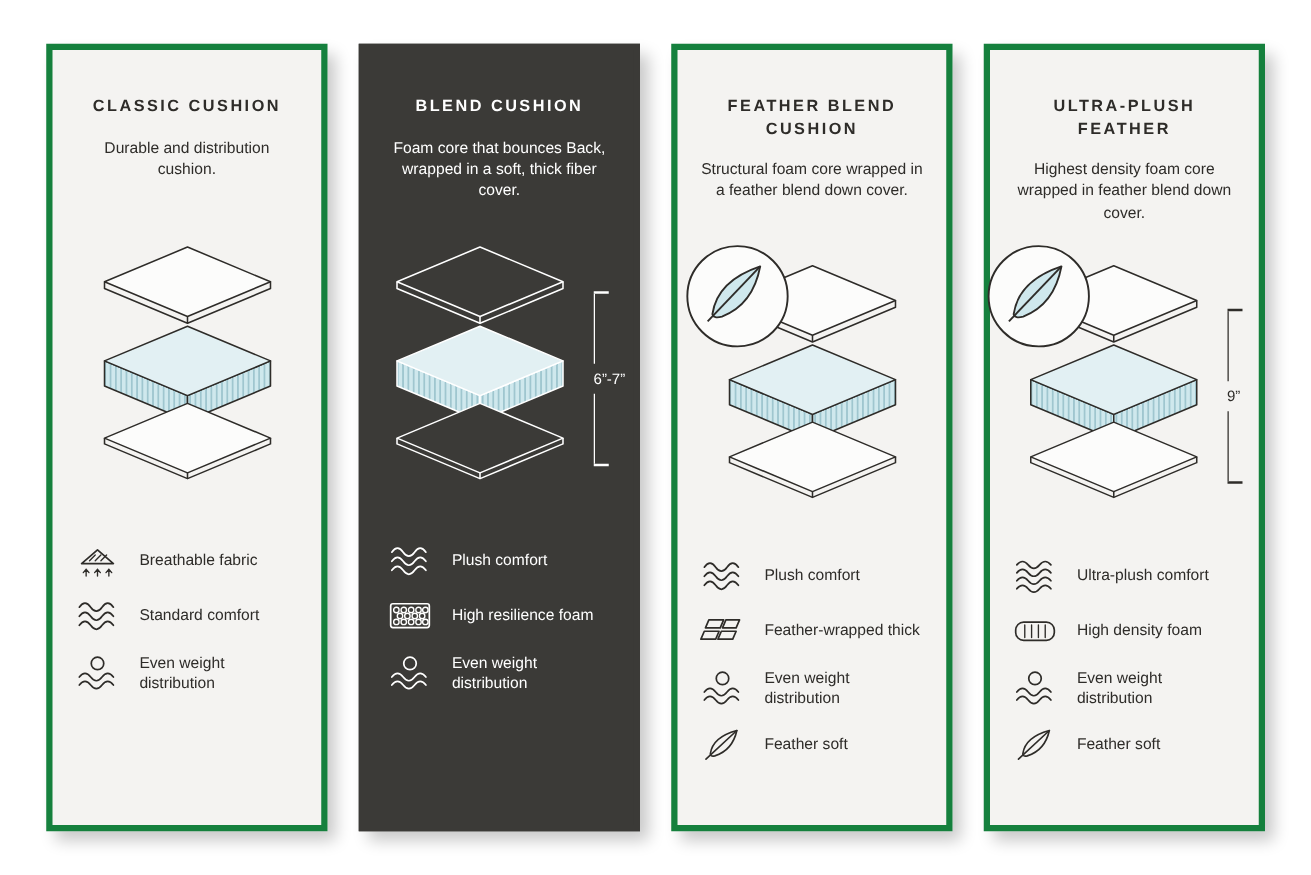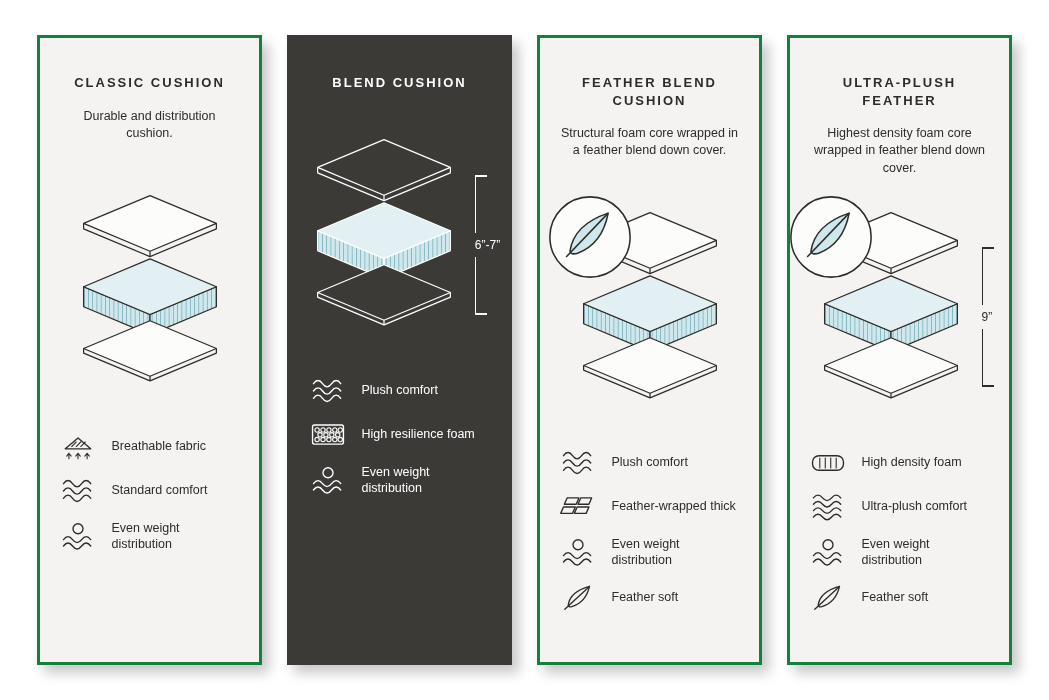--- a/index.html
+++ b/index.html
@@ -13,21 +13,21 @@
   }
   .board {
     width:1049px; height:700px;
     display:flex; justify-content:center; align-items:flex-start;
     gap:25px; padding-top:35px;
   }
   .card {
     --panel-fill:#fcfcfb;
     width:225px; height:630px;
     background:#f4f3f1;
-    border:3px solid #15803d;
+    border:5px solid #15803d;
     box-shadow:7px 8px 12px rgba(0,0,0,0.22);
     padding:30px 20px 36px 20px;
     display:flex; flex-direction:column; align-items:center;
   }
   .card.dark {
     --panel-fill:#3b3a37;
     background:#3b3a37;
     border-color:#3b3a37;
     color:#ffffff;
   }
@@ -134,20 +134,21 @@
             <path class="ln" d="M6,27 q5,-6.5 10,0 t10,0 t10,0"></path>
           </svg>
         </span>
         <span class="flabel">Even weight distribution</span>
       </div>
     </div>
   </div>
 
   <div class="card dark">
     <h2 class="title">BLEND CUSHION</h2>
+    <p class="desc">Foam core that bounces Back, wrapped in a soft, thick fiber cover.</p>
     <div class="diagram">
       <div class="cushion-wrap">
         <svg class="cushion" viewBox="0 0 220 250">
           <polygon class="panel" points="110,6 196,42 110,78 24,42"></polygon>
           <path class="panel-edge" d="M24,42 v7 L110,85 L196,49 v-7"></path>
           <path class="panel-edge" d="M110,78 v7"></path>
           <polygon class="foam-side" points="24,124 110,160 110,186 24,150"></polygon>
           <polygon class="foam-side" points="196,124 110,160 110,186 196,150"></polygon>
           <polygon class="foam-top" points="110,88 196,124 110,160 24,124"></polygon>
           <polygon class="panel" points="110,168 196,204 110,240 24,204"></polygon>
@@ -303,40 +304,40 @@
         <div class="stem"></div>
         <div class="hlabel">9”</div>
         <div class="stem"></div>
         <div class="cap"></div>
       </div>
     </div>
     <div class="features">
       <div class="feature">
         <span class="ficon">
           <svg width="40" height="30" viewBox="0 0 44 32">
-            <rect class="ln" x="5" y="8" width="34" height="16" rx="7"></rect>
-            <path class="thin" d="M13,10.5 v11 M19,10.5 v11 M25,10.5 v11 M31,10.5 v11"></path>
-          </svg>
-        </span>
-        <span class="flabel">High density foam</span>
-      </div>
-      <div class="feature">
-        <span class="ficon">
-          <svg width="40" height="30" viewBox="0 0 44 32">
             <path class="ln" d="M6,6 q5,-6 10,0 t10,0 t10,0"></path>
             <path class="ln" d="M6,13 q5,-6 10,0 t10,0 t10,0"></path>
             <path class="ln" d="M6,20 q5,-6 10,0 t10,0 t10,0"></path>
             <path class="ln" d="M6,27 q5,-6 10,0 t10,0 t10,0"></path>
           </svg>
         </span>
         <span class="flabel">Ultra-plush comfort</span>
       </div>
       <div class="feature">
         <span class="ficon">
           <svg width="40" height="30" viewBox="0 0 44 32">
+            <rect class="ln" x="5" y="8" width="34" height="16" rx="7"></rect>
+            <path class="thin" d="M13,10.5 v11 M19,10.5 v11 M25,10.5 v11 M31,10.5 v11"></path>
+          </svg>
+        </span>
+        <span class="flabel">High density foam</span>
+      </div>
+      <div class="feature">
+        <span class="ficon">
+          <svg width="40" height="30" viewBox="0 0 44 32">
             <circle class="ln" cx="22" cy="8" r="5.5"></circle>
             <path class="ln" d="M6,20 q5,-6.5 10,0 t10,0 t10,0"></path>
             <path class="ln" d="M6,27 q5,-6.5 10,0 t10,0 t10,0"></path>
           </svg>
         </span>
         <span class="flabel">Even weight distribution</span>
       </div>
       <div class="feature">
         <span class="ficon">
           <svg width="40" height="30" viewBox="0 0 44 34">

